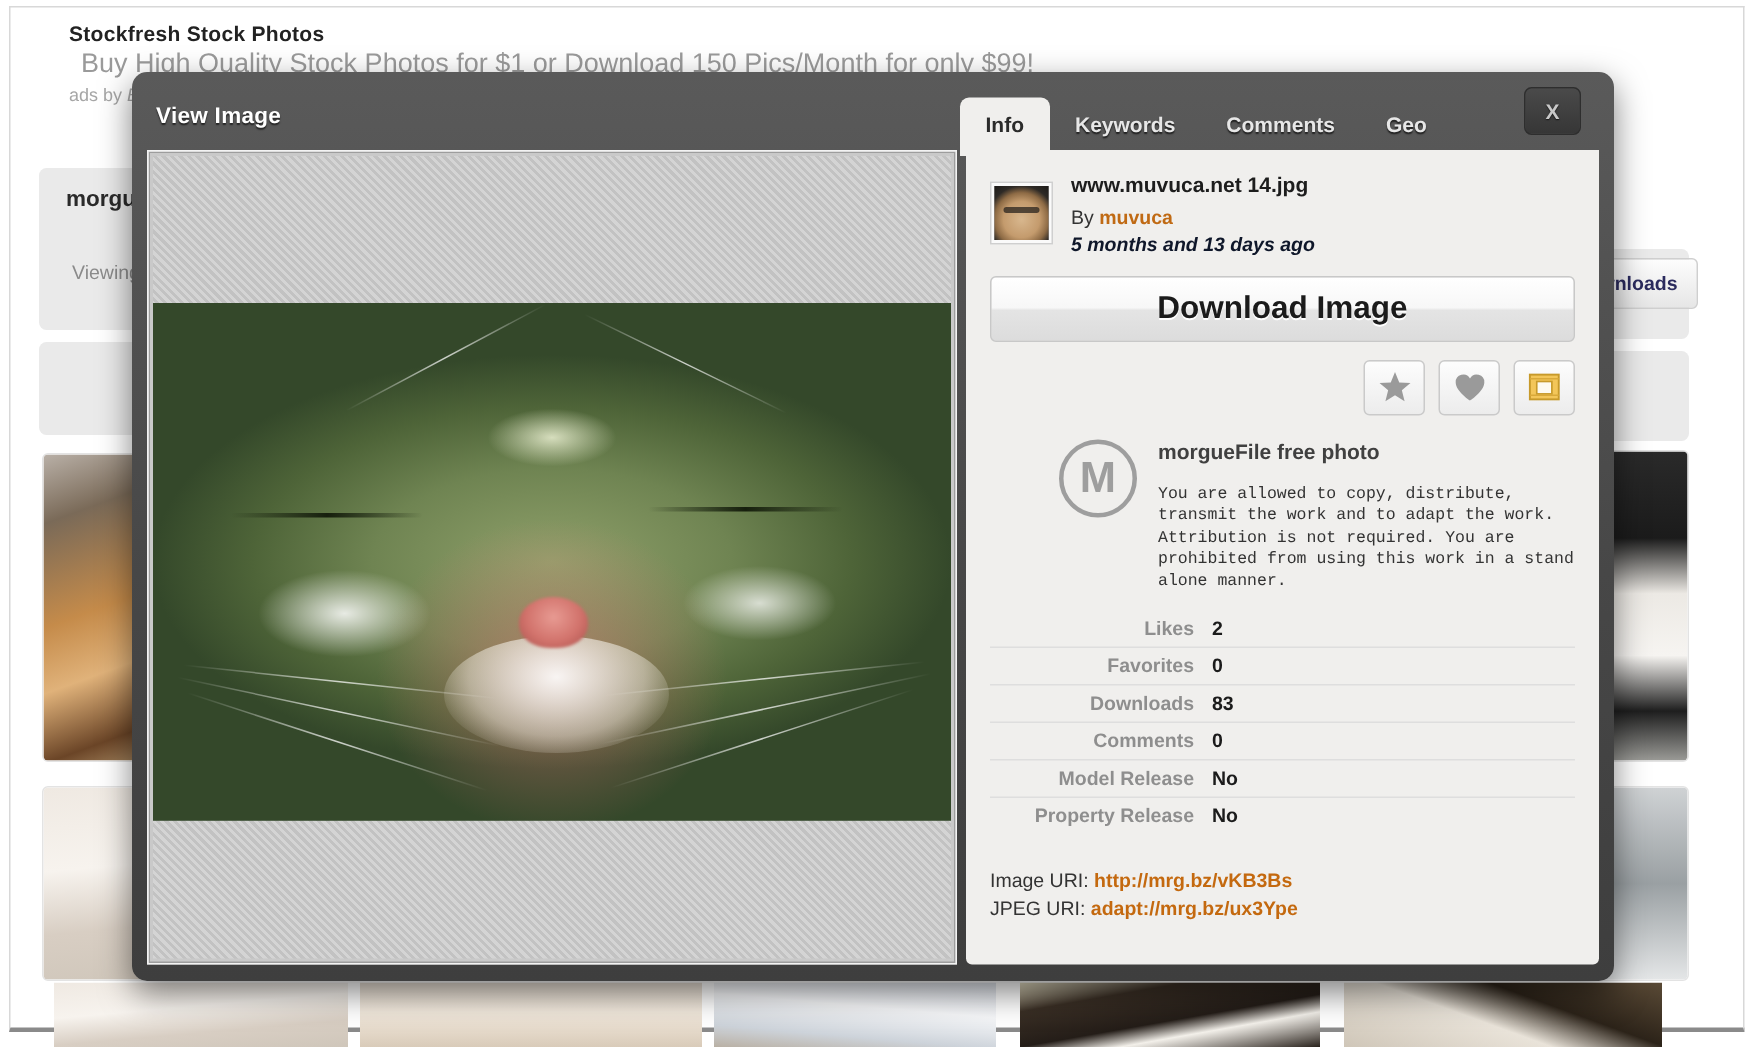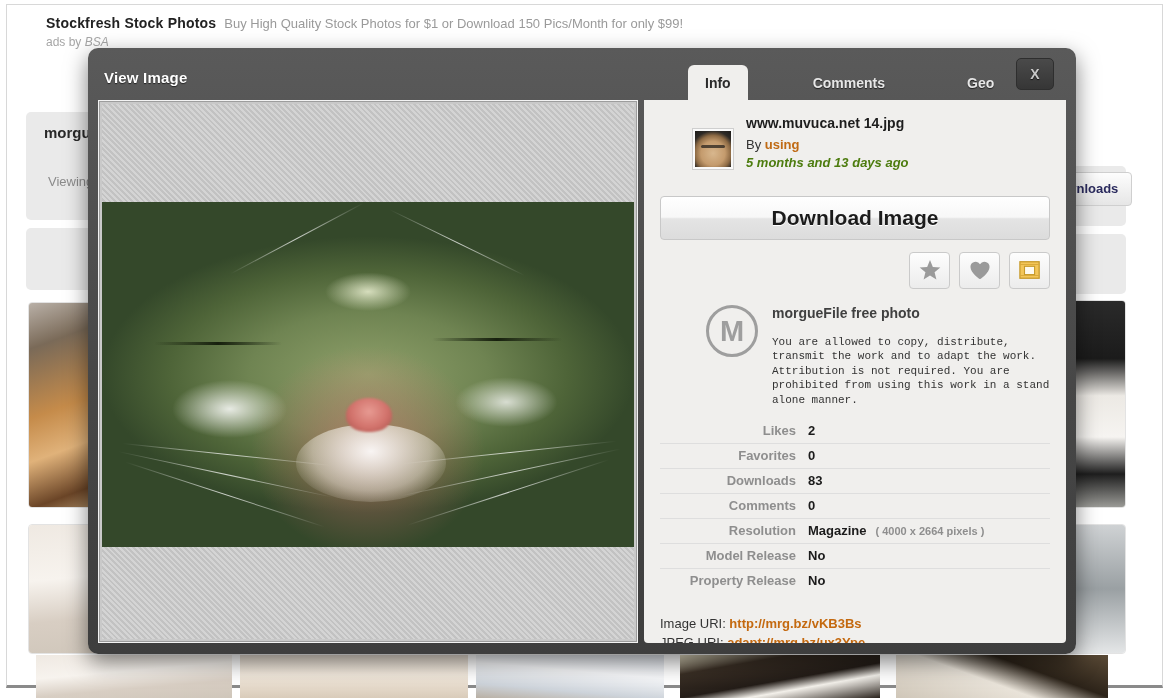--- a/index.html
+++ b/index.html
@@ -21,21 +21,21 @@
     border: 1px solid #d8d8d8;
     border-bottom: 3px solid #8a8a8a;
   }
 
   .ad-bar { position: absolute; left: 46px; top: 14px; width: 800px; height: 36px; }
   .ad-title {
     font-size: 14px; font-weight: bold; color: #222; letter-spacing: .2px;
     display: inline-block; vertical-align: baseline;
   }
   .ad-desc {
-    font-size: 13px; color: #9a9a9a; display: inline-block; margin-left: 8px;
+    font-size: 18px; color: #9a9a9a; display: inline-block; margin-left: 8px;
   }
   .ad-sub { font-size: 12px; color: #a6a6a6; margin-top: 3px; }
   .ad-sub i { font-style: italic; }
 
   
   .bg-panel {
     position: absolute; background: #eaeaea; border-radius: 5px;
   }
   .bg-card-left1 { left: 26px; top: 112px; width: 180px; height: 108px; }
   .bg-card-left2 { left: 26px; top: 228px; width: 180px; height: 62px; }
@@ -96,21 +96,21 @@
 
   
   .tabs {
     position: absolute; left: 552px; top: 14px;
     height: 40px; display: flex; align-items: flex-end; gap: 0;
   }
   .tab {
     font-size: 14px; font-weight: bold; color: #e7e7e7;
     padding: 11px 17px 12px 17px; line-height: 1;
     text-shadow: 0 1px 1px rgba(0,0,0,.65);
-    cursor: pointer; white-space: nowrap; margin-left: 48px;
+    cursor: pointer; white-space: nowrap;
   }
   .tab.active {
     background: #f0efed; color: #2b2b2b;
     border-radius: 6px 6px 0 0;
     text-shadow: none;
     padding-bottom: 14px;
     margin-bottom: -2px;
   }
 
   .close-btn {
@@ -172,44 +172,44 @@
   
   .info {
     position: absolute; left: 556px; top: 52px;
     width: 422px; height: 543px;
     background: #f0efed;
     border-radius: 0 0 4px 4px;
     padding: 14px 16px;
     overflow: hidden;
   }
 
-  .id-row { display: flex; gap: 12px; align-items: flex-end; margin-left: 32px; }
+  .id-row { display: flex; gap: 12px; align-items: center; }
   .avatar {
     width: 42px; height: 42px; flex: 0 0 42px;
     background: #fafafa; border: 1px solid #cfcfcf; padding: 2px;
   }
   .avatar-face {
     width: 100%; height: 100%;
     background:
       radial-gradient(circle at 50% 62%, #d8b78e 0%, #c49b6d 42%, #8e6b45 62%, #2e2a26 78%, #1c1a18 100%),
       #3a3530;
     position: relative;
   }
   .avatar-face::before {
     content: ""; position: absolute; left: 18%; top: 40%; width: 64%; height: 10%;
     background: rgba(40,35,30,.75); border-radius: 3px;
   }
   .id-text { padding-top: 1px; }
   .filename { font-size: 14px; font-weight: bold; color: #1d1d1d; line-height: 1.25; }
   .byline { font-size: 13px; color: #333; margin-top: 4px; }
   .byline .author { color: #c06a14; font-weight: bold; }
-  .agoline { font-size: 13px; color: #4d7c0f; font-weight: bold; font-style: italic; margin-top: 3px; }
+  .agoline { font-size: 13px; color: #0f172a; font-weight: bold; font-style: italic; margin-top: 3px; }
 
   .download-btn {
-    margin-top: 26px; width: 100%; height: 44px;
+    margin-top: 14px; width: 100%; height: 44px;
     background: linear-gradient(#ffffff 0%, #f7f7f7 48%, #e4e4e4 52%, #dcdcdc 100%);
     border: 1px solid #c8c8c8; border-radius: 4px;
     font-size: 21px; font-weight: bold; color: #1b1b1b;
     line-height: 42px; text-align: center; cursor: pointer;
     text-shadow: 0 1px 0 #fff;
   }
 
   .action-row { margin-top: 12px; display: flex; justify-content: flex-end; gap: 9px; }
   .act-btn {
     width: 41px; height: 37px;
@@ -296,20 +296,21 @@
   <div class="thumb" style="left:896px; top:655px; width:212px; height:43px;">
       <div class="thumb-inner tex-darkroom"></div>
     </div>
 
   <div class="modal">
 
     <div class="modal-title">View Image</div>
 
     <div class="tabs">
       <div class="tab active">Info</div>
+      <div class="tab">Keywords</div>
       <div class="tab">Comments</div>
       <div class="tab">Geo</div>
     </div>
 
     <div class="close-btn">X</div>
 
     <div class="viewer">
       <div class="viewer-pad">
         <div class="photo">
           <div class="photo-overlay">
@@ -331,21 +332,21 @@
     </div>
 
     <div class="info">
 
       <div class="id-row">
         <div class="avatar">
           <div class="avatar-face"></div>
         </div>
         <div class="id-text">
           <div class="filename">www.muvuca.net 14.jpg</div>
-          <div class="byline"><span>By </span><span class="author">using</span></div>
+          <div class="byline"><span>By </span><span class="author">muvuca</span></div>
           <div class="agoline">5 months and 13 days ago</div>
         </div>
       </div>
 
       <div class="download-btn">Download Image</div>
 
       <div class="action-row">
         <div class="act-btn">
           <svg width="22" height="21" viewBox="0 0 24 23" aria-hidden="true">
               <path d="M12 0l3.1 7.6 8.2.5-6.3 5.3 2 8-7-4.4-7 4.4 2-8L.7 8.1l8.2-.5z" fill="#9a9a9a"></path>
@@ -384,25 +385,20 @@
         </div>
         <div class="stat-row">
           <div class="stat-label">Downloads</div>
           <div class="stat-value">83</div>
         </div>
         <div class="stat-row">
           <div class="stat-label">Comments</div>
           <div class="stat-value">0</div>
         </div>
         <div class="stat-row">
-          <div class="stat-label">Resolution</div>
-          <div class="stat-value">Magazine</div>
-          <div class="stat-note">( 4000 x 2664 pixels )</div>
-        </div>
-        <div class="stat-row">
           <div class="stat-label">Model Release</div>
           <div class="stat-value">No</div>
         </div>
         <div class="stat-row">
           <div class="stat-label">Property Release</div>
           <div class="stat-value">No</div>
         </div>
       </div>
 
       <div class="uris">

